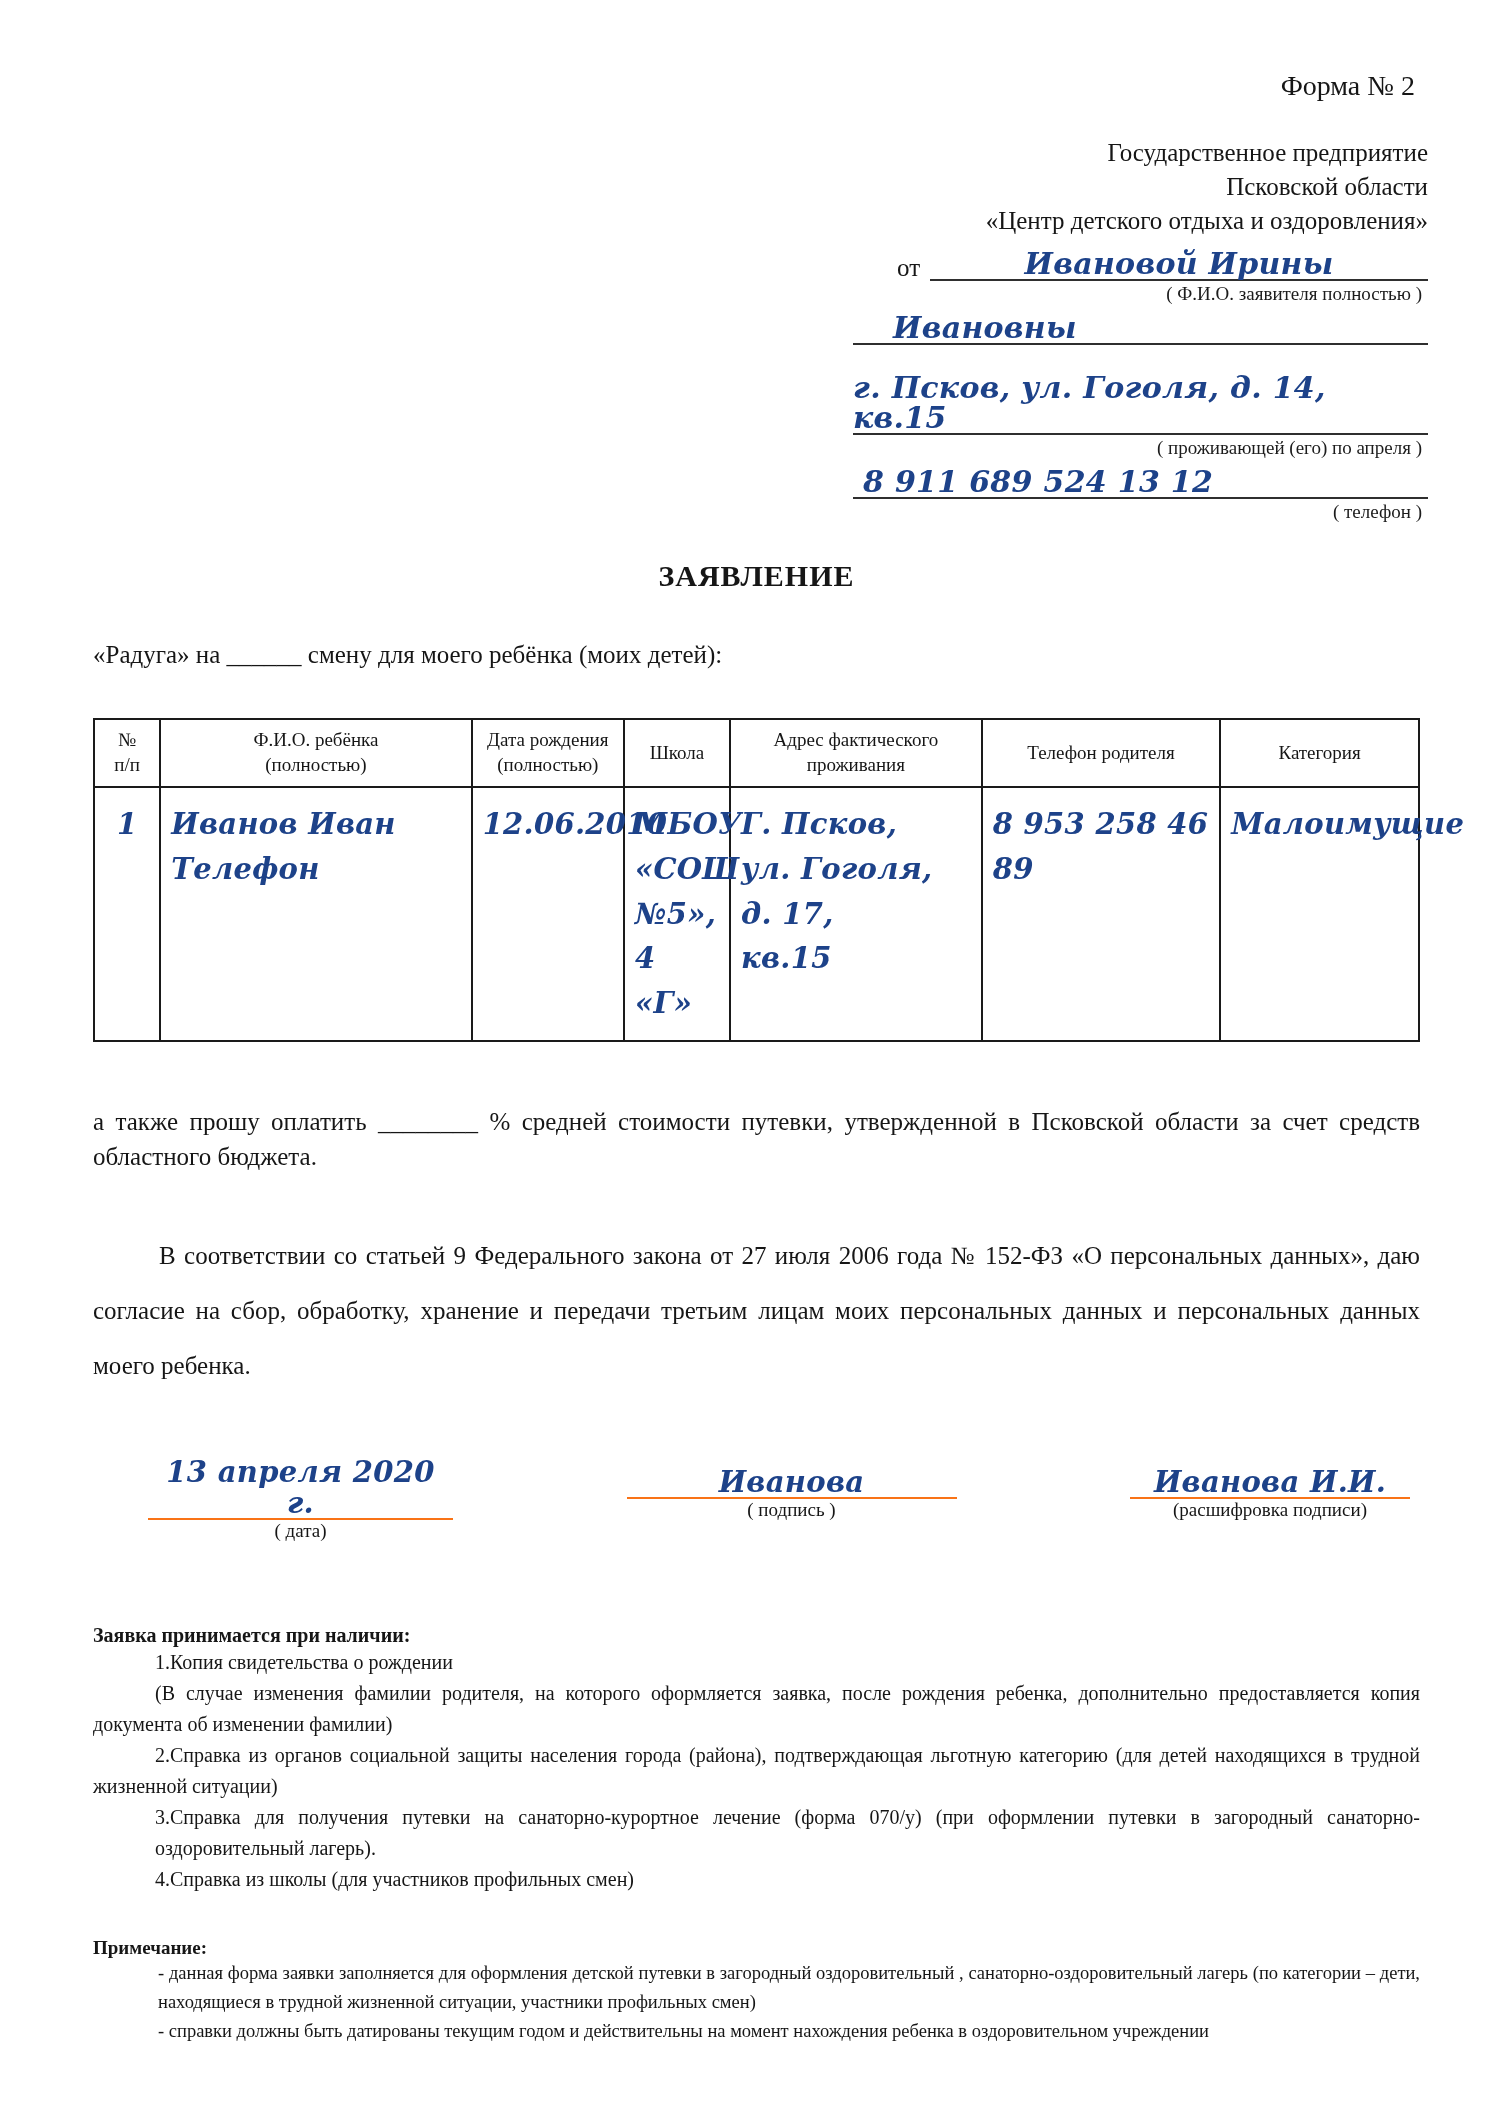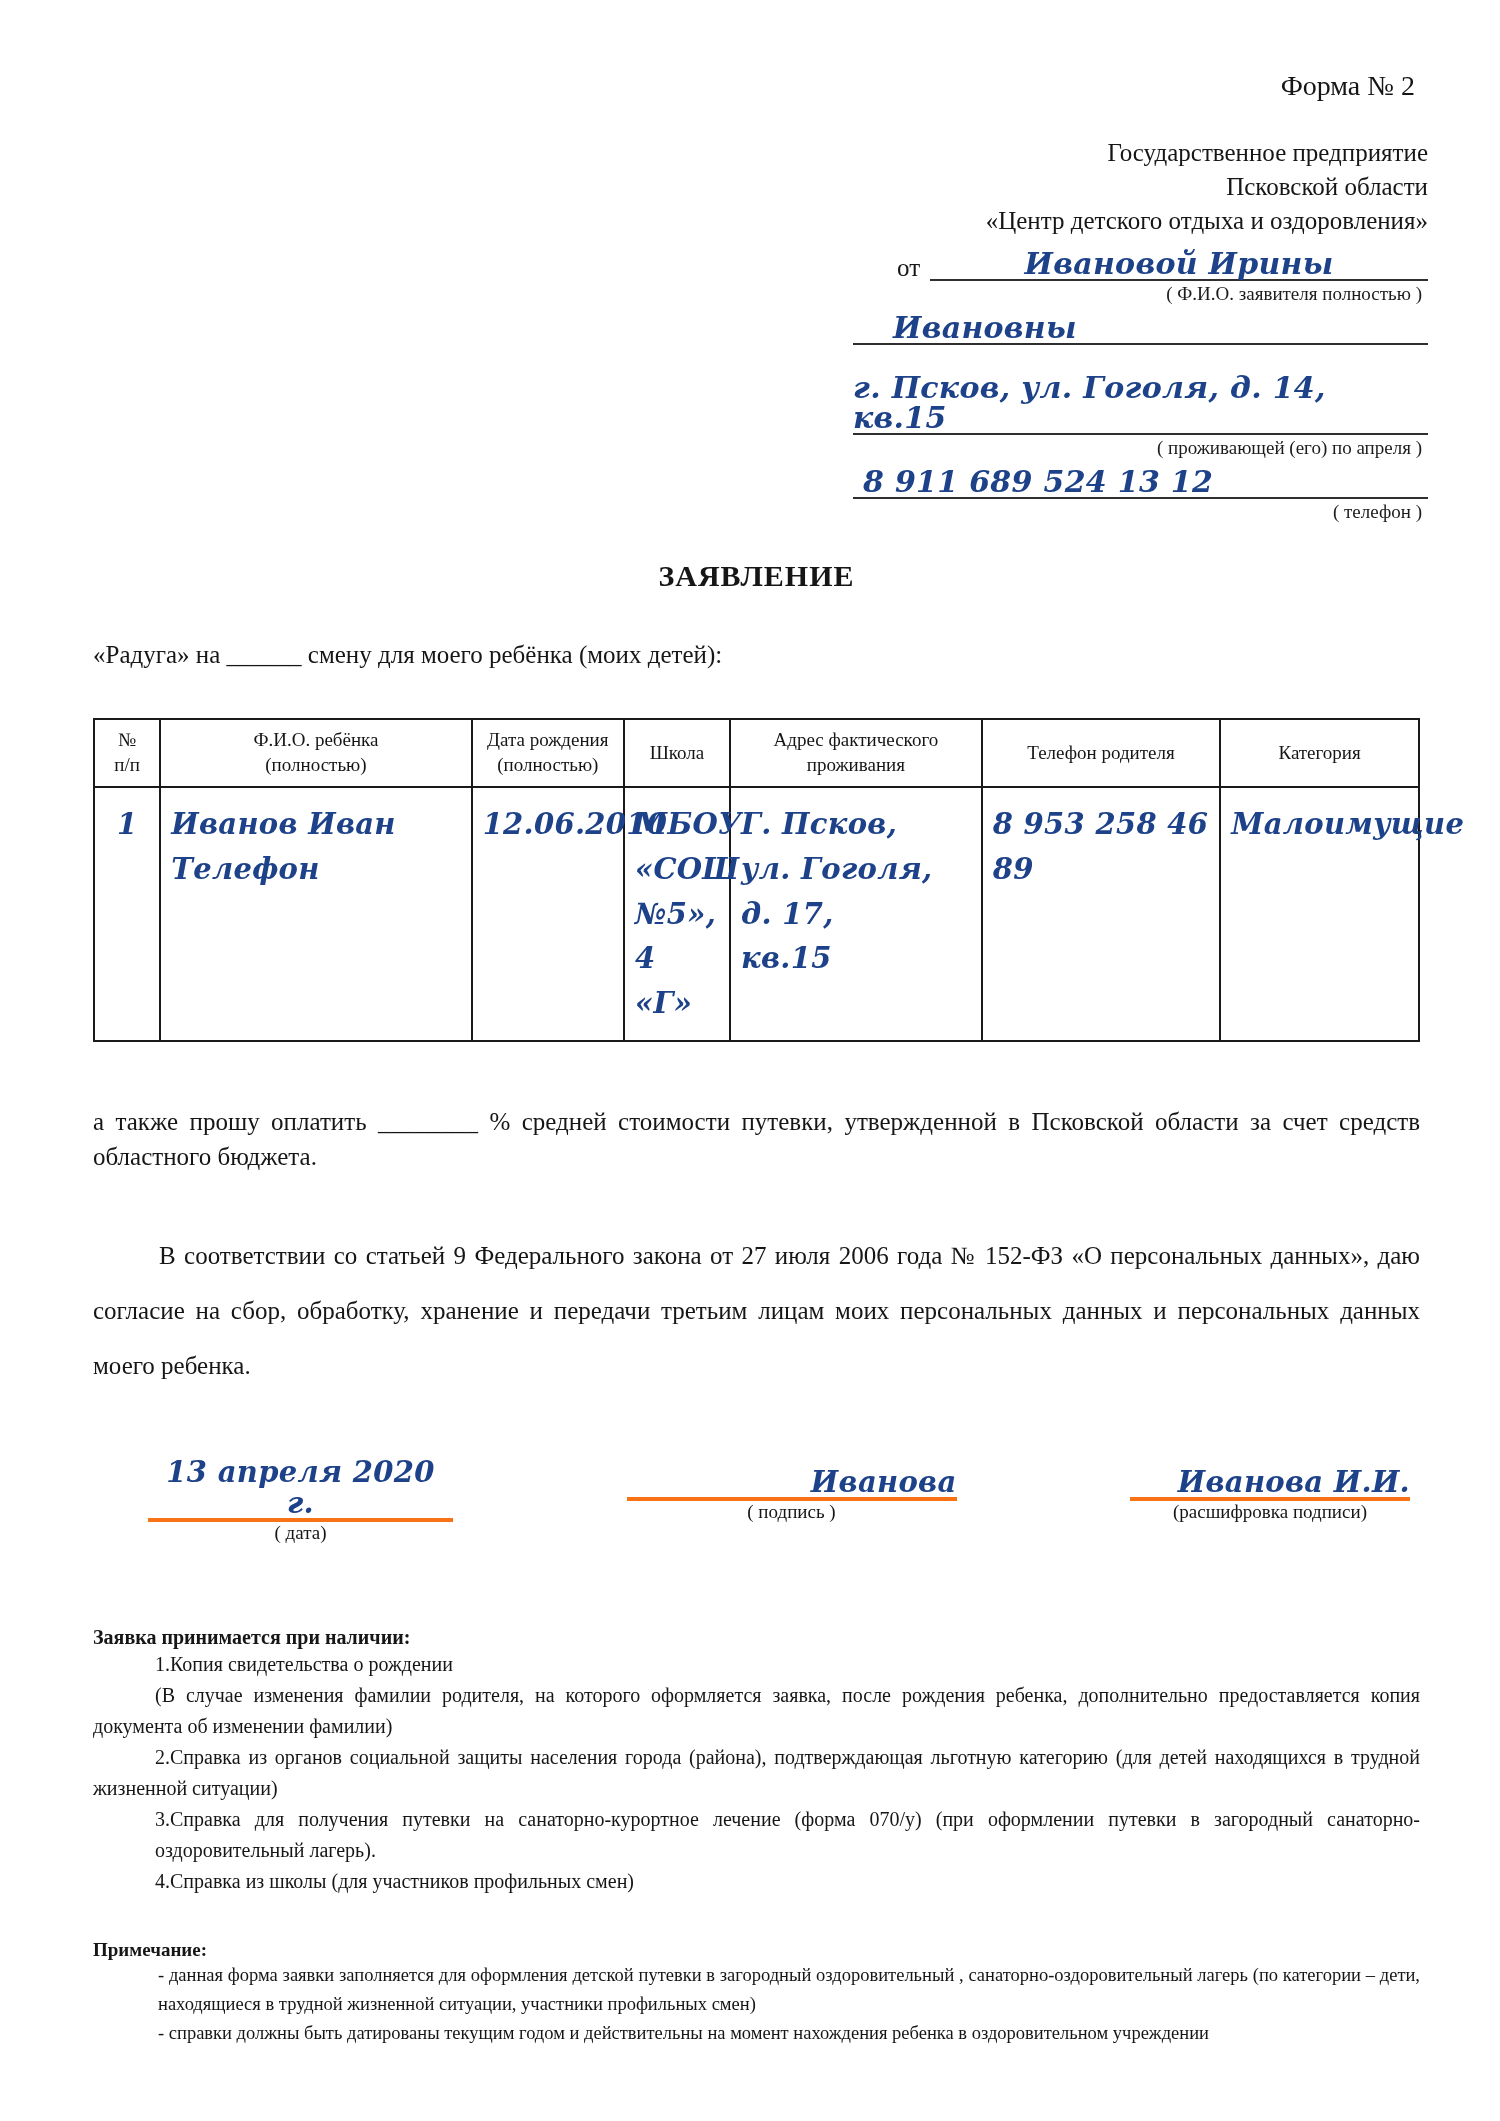--- a/index.html
+++ b/index.html
@@ -57,22 +57,22 @@
   table.kids td .hand{font-size:29px;line-height:1.55;}
   td.num-cell{text-align:center;}
   td.cat-cell .hand{font-size:31px;}
   
   .pay{margin-top:62px;text-align:justify;}
   .consent{margin-top:54px;text-align:justify;text-indent:66px;line-height:2.2;}
   
   .sign-row{display:flex;margin-top:64px;padding:0 10px 0 55px;justify-content:space-between;}
   .sign-block{text-align:center;}
   .sign-block .line{
-    border-bottom:4px solid #f97316;min-height:40px;display:flex;
-    align-items:flex-end;justify-content:flex-end;
+    border-bottom:2px solid #f97316;min-height:40px;display:flex;
+    align-items:flex-end;justify-content:center;
   }
   .sign-block .hand{font-size:29px;line-height:1.05;}
   .sign-cap{font-size:19px;}
   .w-date{width:305px;}
   .w-sign{width:330px;}
   .w-decode{width:280px;}
   
   .reqs{margin-top:82px;}
   .reqs-title{font-weight:bold;font-size:20px;font-family:Liberation Serif, serif;}
   .reqs p{margin:0;font-size:20px;line-height:1.55;text-align:justify;}

